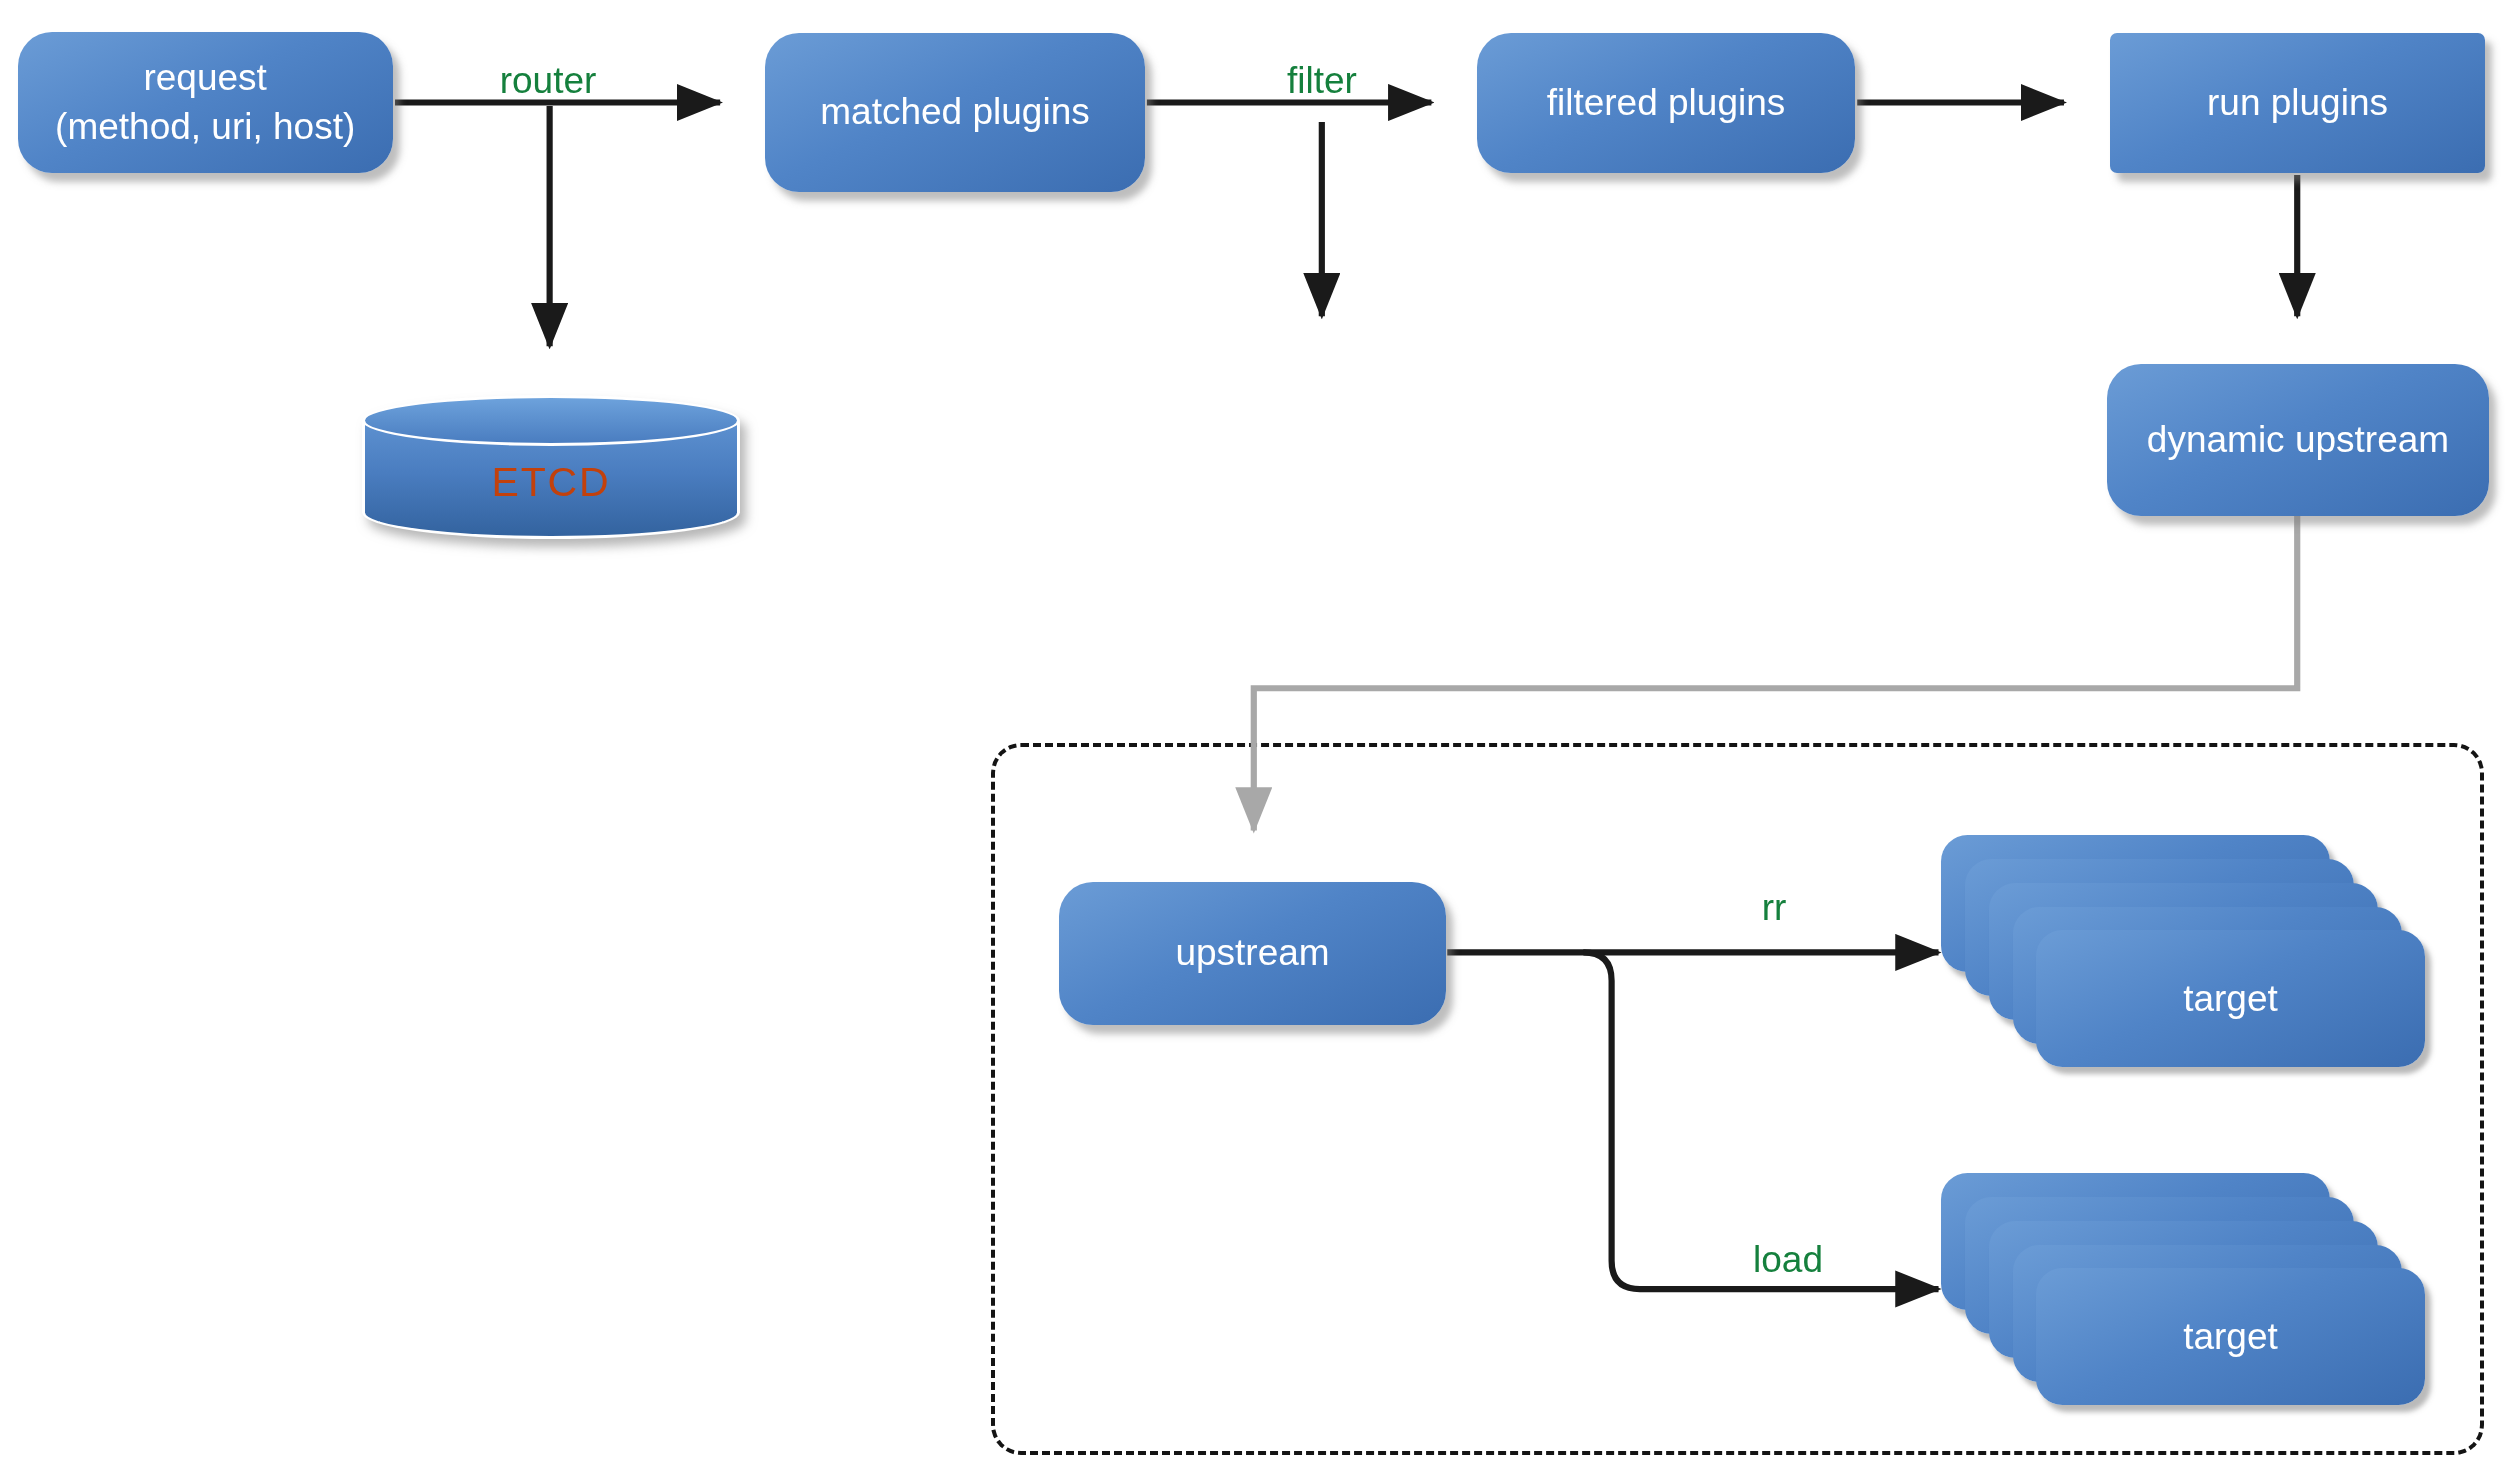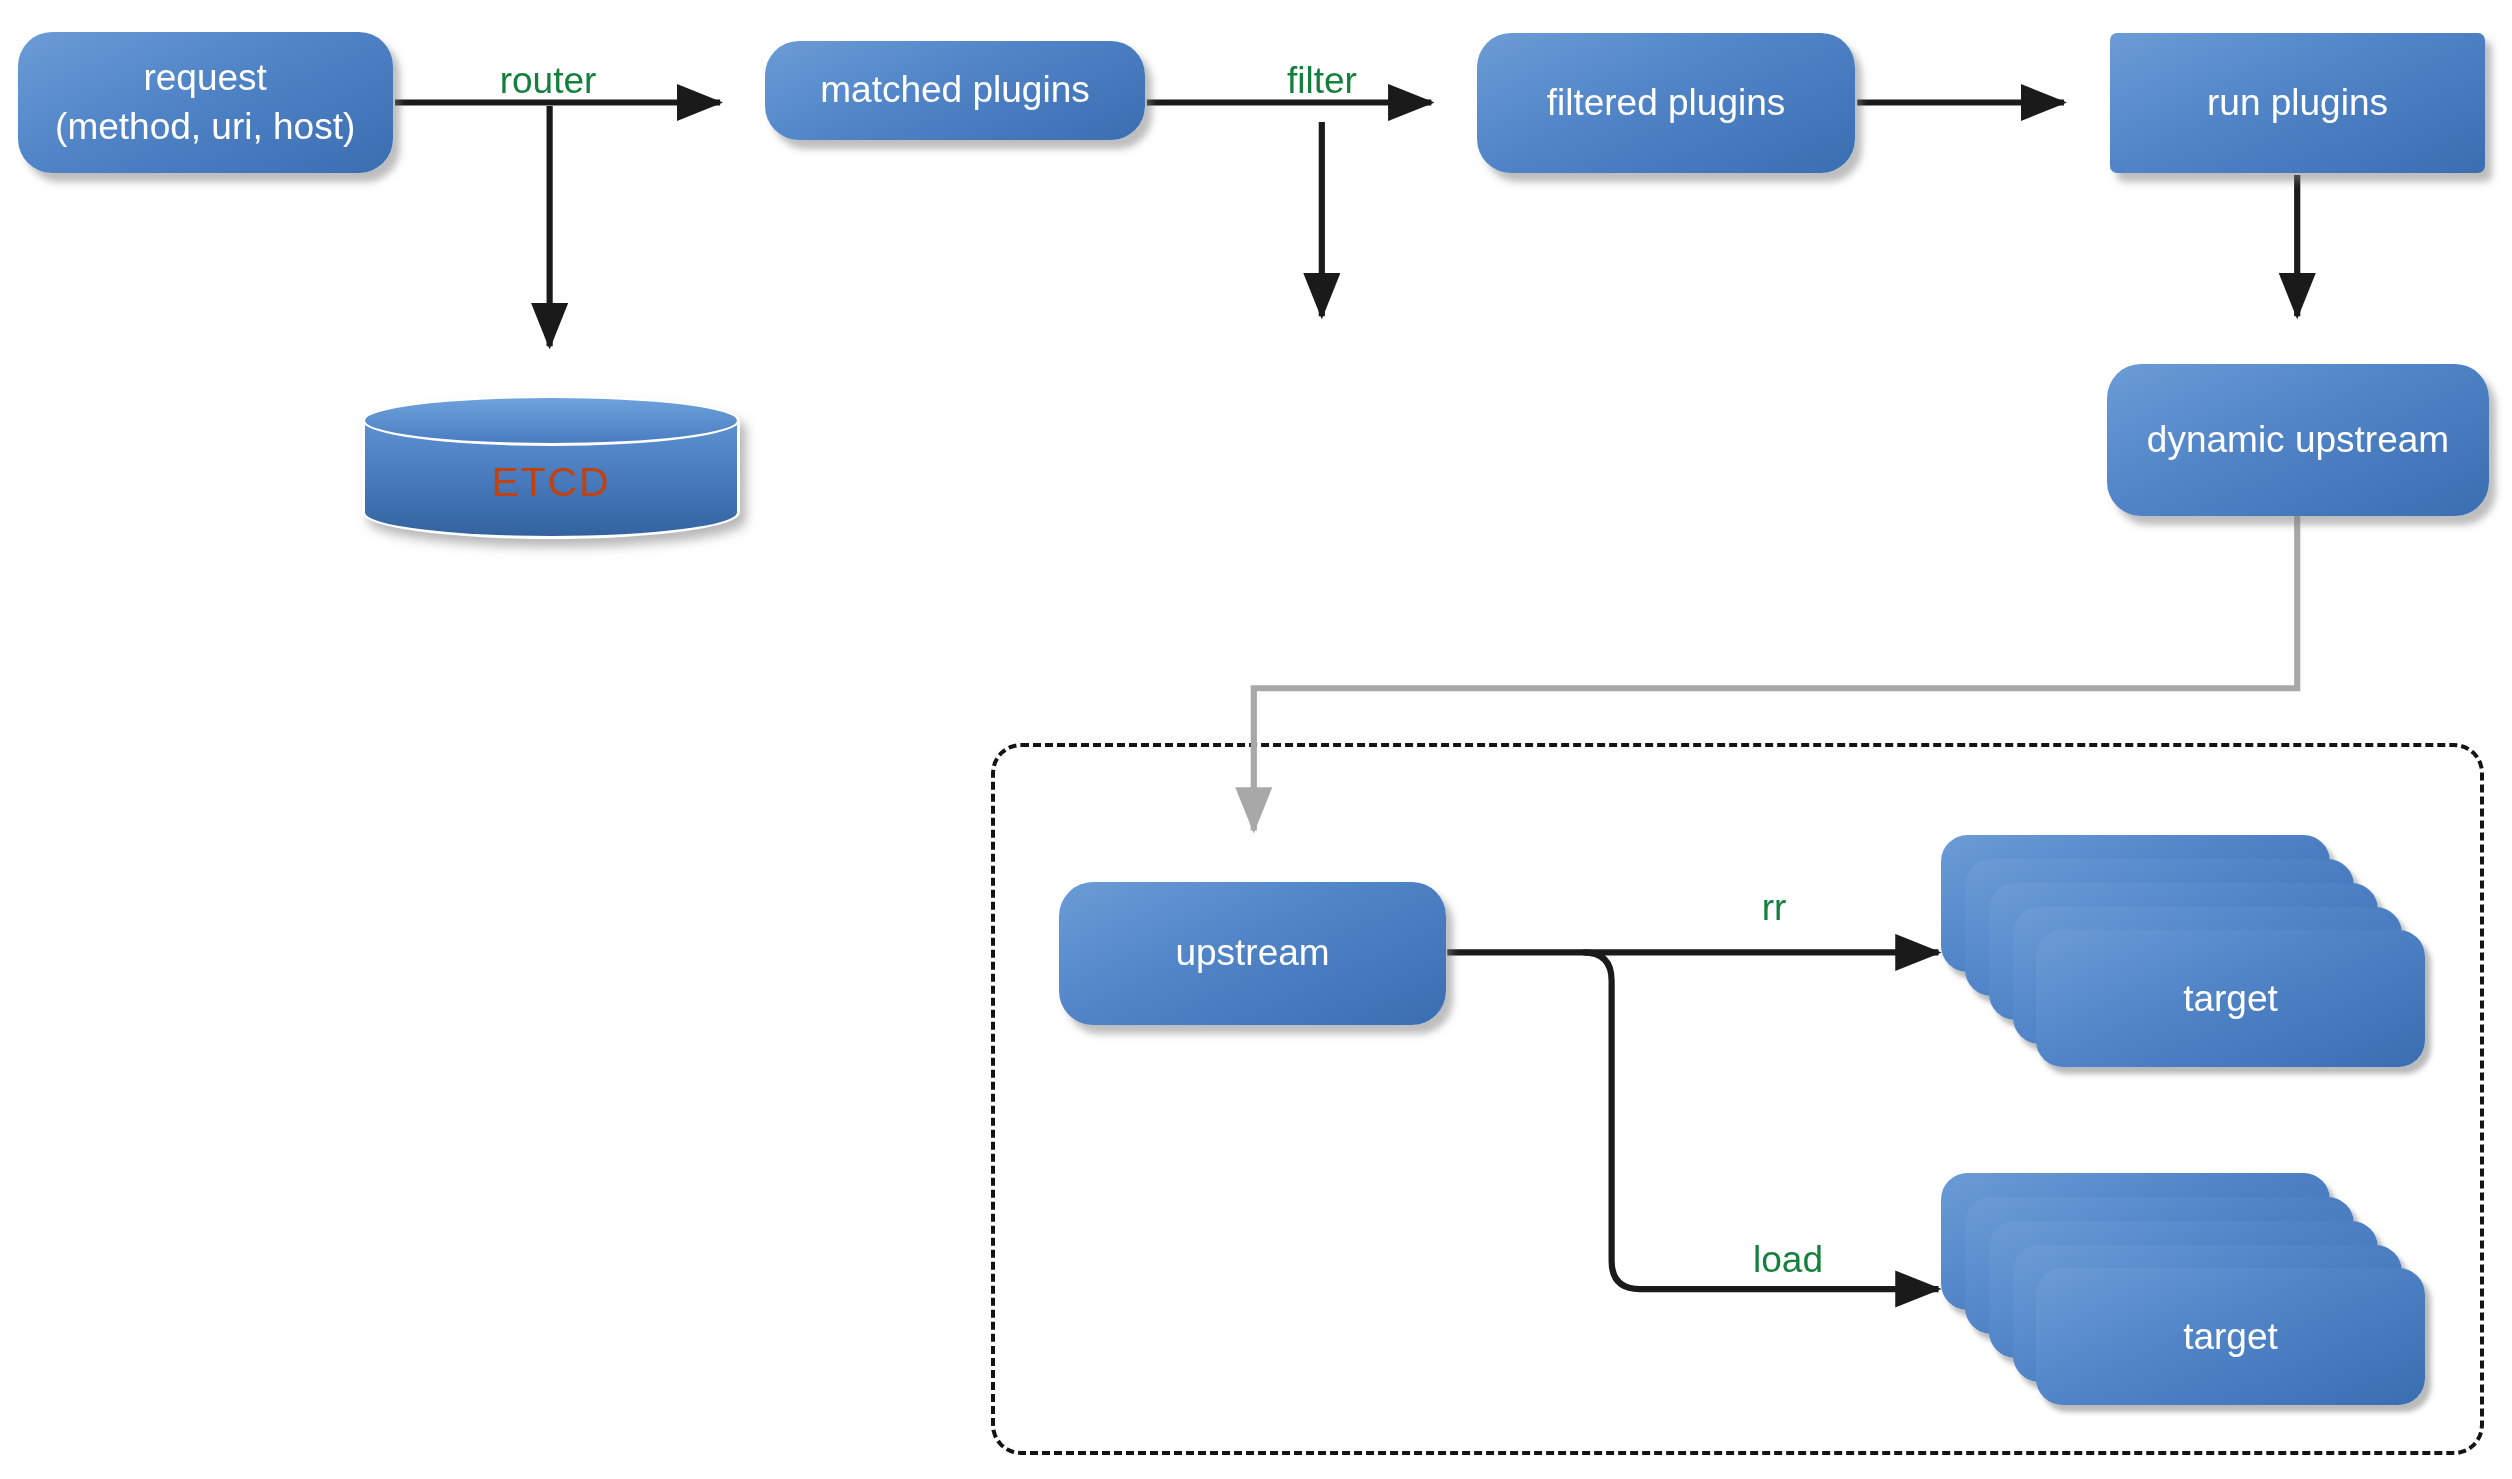--- a/index.html
+++ b/index.html
@@ -13,21 +13,21 @@
   
   .node {
     position:absolute; z-index:4;
     display:flex; align-items:center; justify-content:center;
     color:#ffffff; font-size:37px; line-height:1.3; text-align:center;
     background:linear-gradient(155deg,#6b9cd6 0%, #5084c7 45%, #3b6db1 100%);
     border-radius:34px;
     box-shadow:7px 8.8px 7px rgba(125,125,125,0.5);
   }
   .node-request          { left:17.7px;   top:32px;  width:375px; height:141px; }
-  .node-matched-plugins  { left:765px;  top:33px;  width:380px; height:99px;margin-top:8px; }
+  .node-matched-plugins  { left:765px;  top:33px;  width:380px; height:159px; }
   .node-filtered-plugins { left:1477px; top:33px;  width:378px; height:140px; }
   .node-run-plugins      { left:2110px; top:33px;  width:375px; height:140px;border-radius:7px; }
   .node-load-local       { left:1136px; top:361px; width:377px; height:139px; }
   .node-dynamic-upstream { left:2107px; top:364px; width:382px; height:152px; }
   .node-upstream         { left:1059px; top:882px; width:387px; height:143px; }
 
   
   .cylinder { position:absolute; left:362px; top:395px; width:378px; height:144px; z-index:4;
               filter:drop-shadow(6.2px 8px 5.3px rgba(110,110,110,0.5)); }
   .cyl-top  { position:absolute; left:0; top:0; width:378px; height:51px; box-sizing:border-box;

